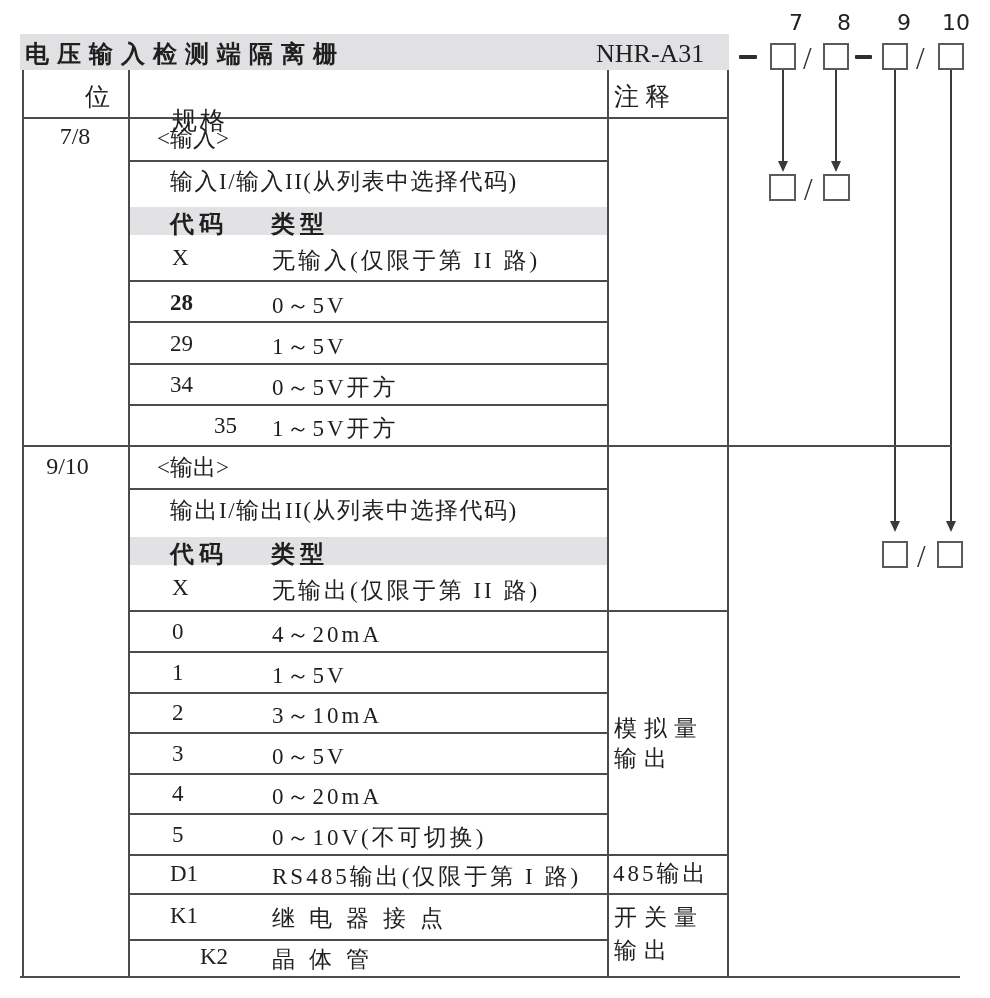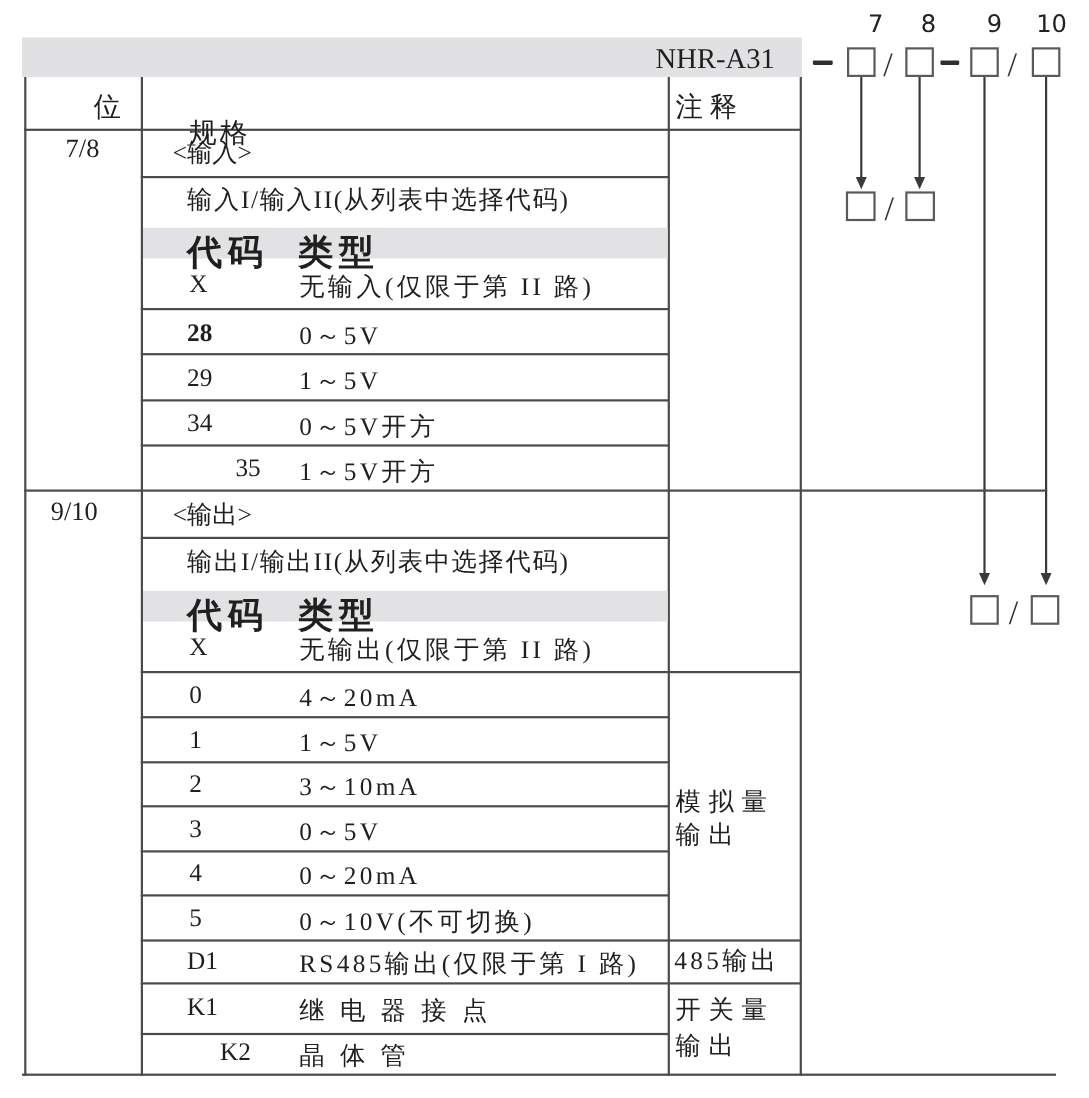--- a/index.html
+++ b/index.html
@@ -9,36 +9,37 @@
     color:#1f1f1f;overflow:hidden;
   }
   .hline{position:absolute;height:2px;background:#4b4b49;}
   .vline{position:absolute;width:2px;background:#4b4b49;}
   .band{position:absolute;background:#e2e2e4;}
   .obox{position:absolute;width:26px;height:27px;border:2px solid #5a5a5a;background:#fff;box-sizing:border-box;}
   .txt{position:absolute;white-space:nowrap;font-size:23px;line-height:1.1;}
   .code-cell{position:absolute;font-size:23px;white-space:nowrap;}
   .type-cell{position:absolute;font-size:23px;letter-spacing:3px;white-space:nowrap;}
   .hdr{position:absolute;font-size:25px;white-space:nowrap;}
-  .band-label{position:absolute;font-size:32px;font-weight:bold;letter-spacing:5px;white-space:nowrap;}
+  .band-label{position:absolute;font-size:24px;font-weight:bold;letter-spacing:5px;white-space:nowrap;}
   .note-txt{position:absolute;font-size:23px;letter-spacing:7px;white-space:nowrap;line-height:30px;}
   .digit{position:absolute;font-family:"DejaVu Sans","Liberation Sans",sans-serif;font-size:22px;text-align:center;color:#222;}
   .slash{position:absolute;font-size:31px;color:#333;font-family:"Liberation Serif",serif;}
   .dash{position:absolute;height:4px;background:#2e2e2e;border-radius:1px;}
   .aline{position:absolute;width:2px;background:#3a3a3a;}
   .ahead{position:absolute;width:0;height:0;border-left:5px solid transparent;border-right:5px solid transparent;border-top:11px solid #3a3a3a;}
   .title-bar{position:absolute;background:#e1e1e3;}
   .pos-label{position:absolute;font-size:24px;text-align:center;white-space:nowrap;}
 </style>
 </head>
 <body>
 
 <div id="canvas">
 
   <div class="title-bar" style="left:20px;top:34px;width:709px;height:36px;"></div>
+  <div class="txt" style="left:25px;top:41px;font-size:24px;font-weight:bold;letter-spacing:8px;">电压输入检测端隔离栅</div>
   <div class="txt" style="left:596px;top:40px;font-size:26px;">NHR-A31</div>
 
   <div class="digit" style="left:784px;top:10px;width:24px;">7</div>
   <div class="digit" style="left:832px;top:10px;width:24px;">8</div>
   <div class="digit" style="left:892px;top:10px;width:24px;">9</div>
   <div class="digit" style="left:941px;top:10px;width:30px;">10</div>
 
   <div class="dash" style="left:739px;top:55px;width:18px;"></div>
   <div class="obox" style="left:770px;top:43px;"></div>
   <div class="slash" style="left:803px;top:41px;">/</div>

